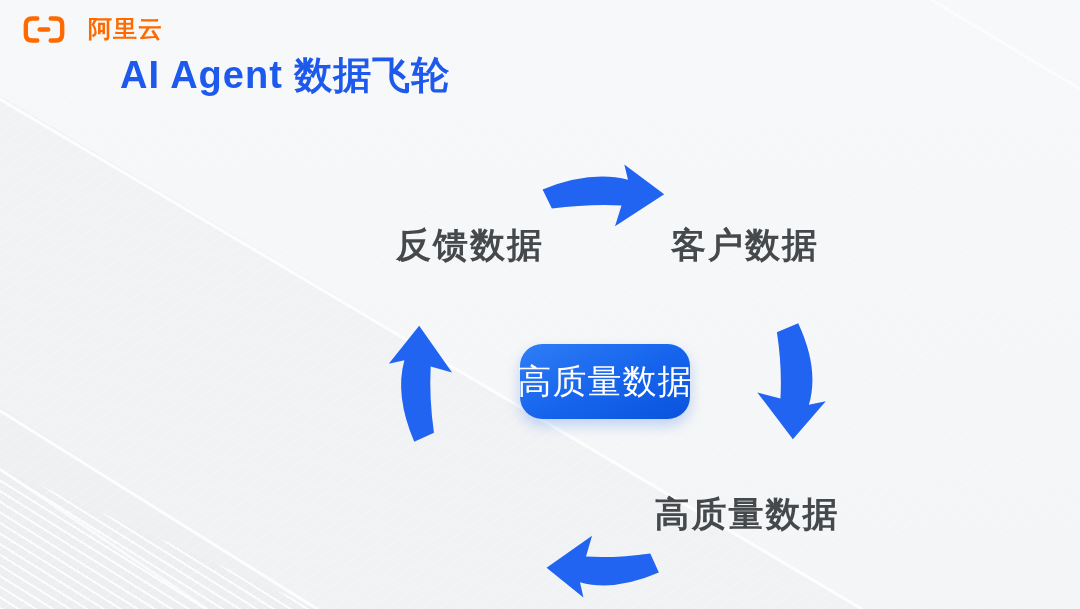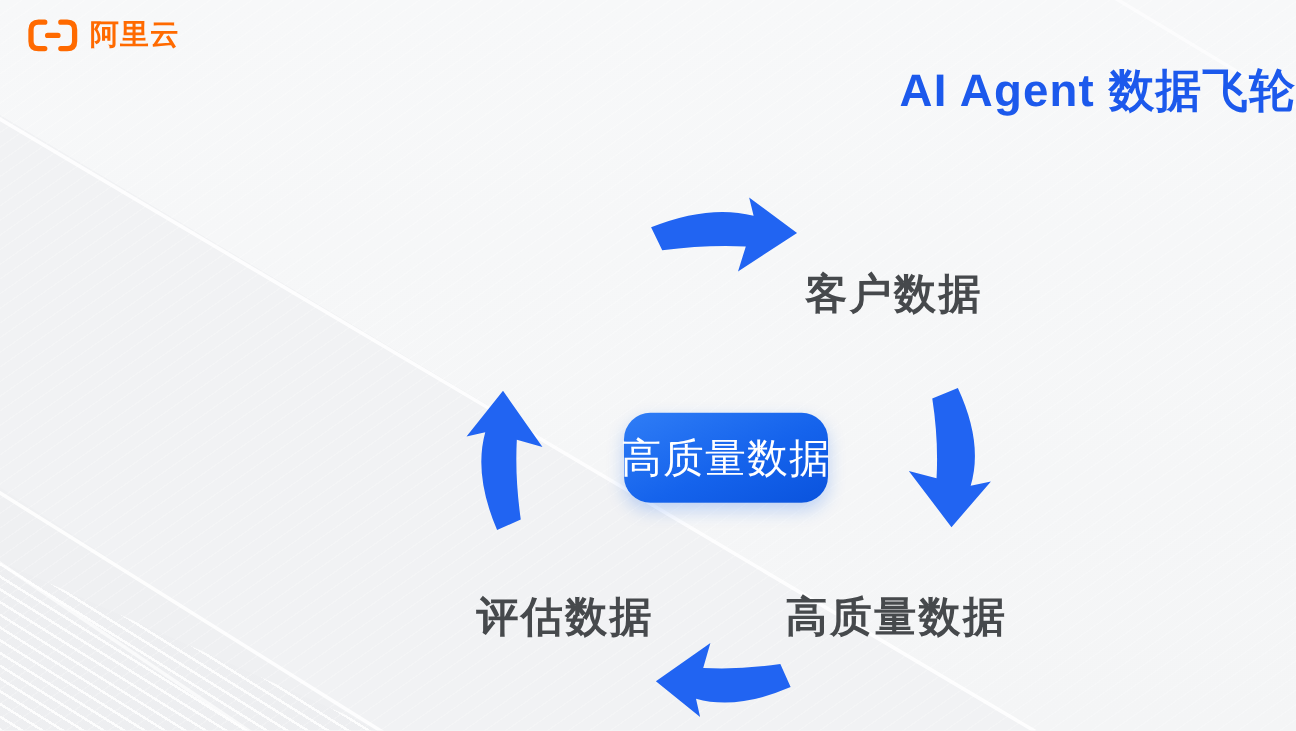--- a/index.html
+++ b/index.html
@@ -47,37 +47,37 @@
     background: repeating-linear-gradient(145deg,
       rgba(255,255,255,0.4) 0px, rgba(255,255,255,0.4) 1px,
       rgba(255,255,255,0) 1px, rgba(255,255,255,0) 10px);
     opacity: .55;
   }
 
   
   .logo {
     position: absolute;
     left: 22px; top: 13px;
-    display: flex; align-items: center; gap: 9px;
+    display: flex; align-items: center; gap: 22px;
     color: #FF6A00;
     justify-content: flex-end;
   }
   .logo svg { display: block; }
   .logo-text {
     font-size: 24px;
     font-weight: 700;
     letter-spacing: 1px;
     color: #FF6A00;
   }
 
   
   .title {
     position: absolute;
     left: 120px; top: 50px; width: 960px;
-    text-align: right;
+    text-align: left;
     font-size: 38px;
     font-weight: 700;
     letter-spacing: 1px;
     color: #1c59ec;
   }
   .subtitle {
     position: absolute;
     left: 120px; top: 102px; width: 960px;
     text-align: center;
     font-size: 22px;
@@ -146,23 +146,23 @@
         <path d="M16 3.5 H10.5 Q4 3.5 4 10 V20 Q4 26.5 10.5 26.5 H16"></path>
         <path d="M30 3.5 H35.5 Q42 3.5 42 10 V20 Q42 26.5 35.5 26.5 H30"></path>
         <path d="M18.5 15 H27.5"></path>
       </g>
     </svg>
     <span class="logo-text">阿里云</span>
   </div>
 
   <div class="title">AI Agent 数据飞轮</div>
 
+  <div class="node node-feedback">反馈数据</div>
   <div class="node node-customer">客户数据</div>
   <div class="node node-industry">高质量数据</div>
-  <div class="node node-evaluation">评估数据</div>
 
   <div class="center-badge">
     <span>高质量数据</span>
   </div>
 
   <svg class="arrow arrow-top" width="130" height="72" viewBox="0 0 140 90" preserveAspectRatio="none">
     <path fill="#2164F2" d="M6 38 Q58 14 98 26 L94 7 L137 44 L84 84 L91 58 Q55 56 16 62 Z"></path>
   </svg>
 
   <svg class="arrow arrow-right" width="80" height="124" viewBox="0 0 90 140" preserveAspectRatio="none">

